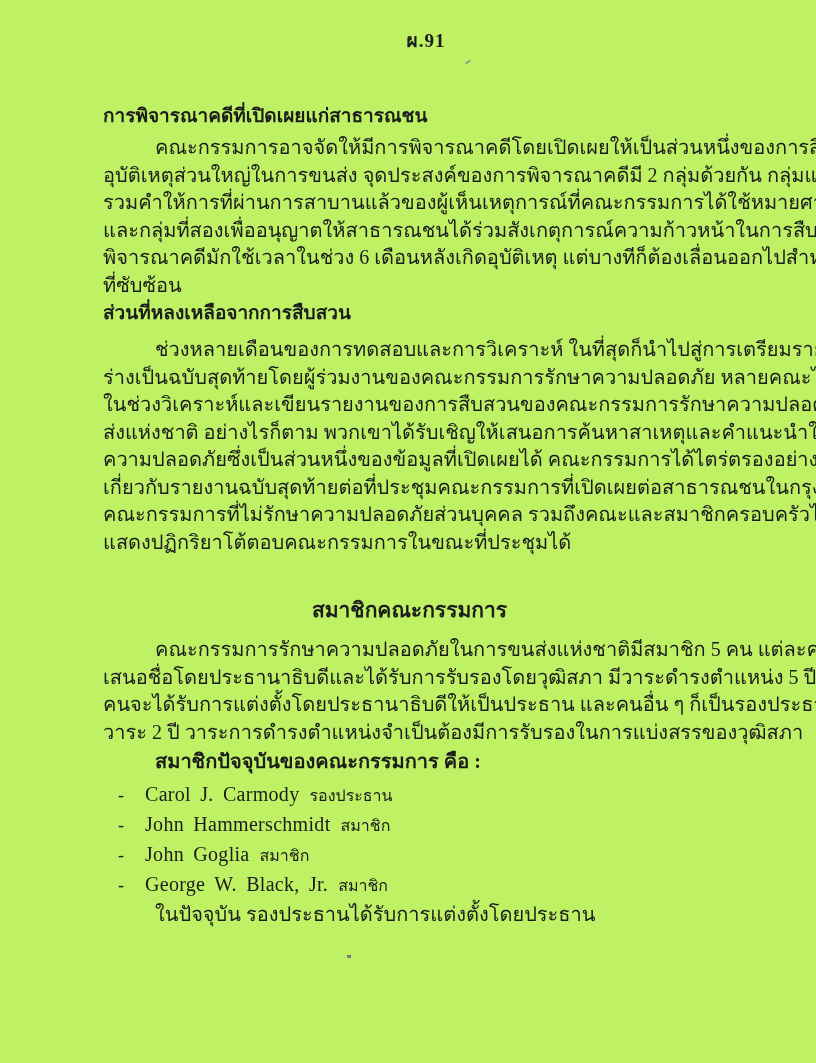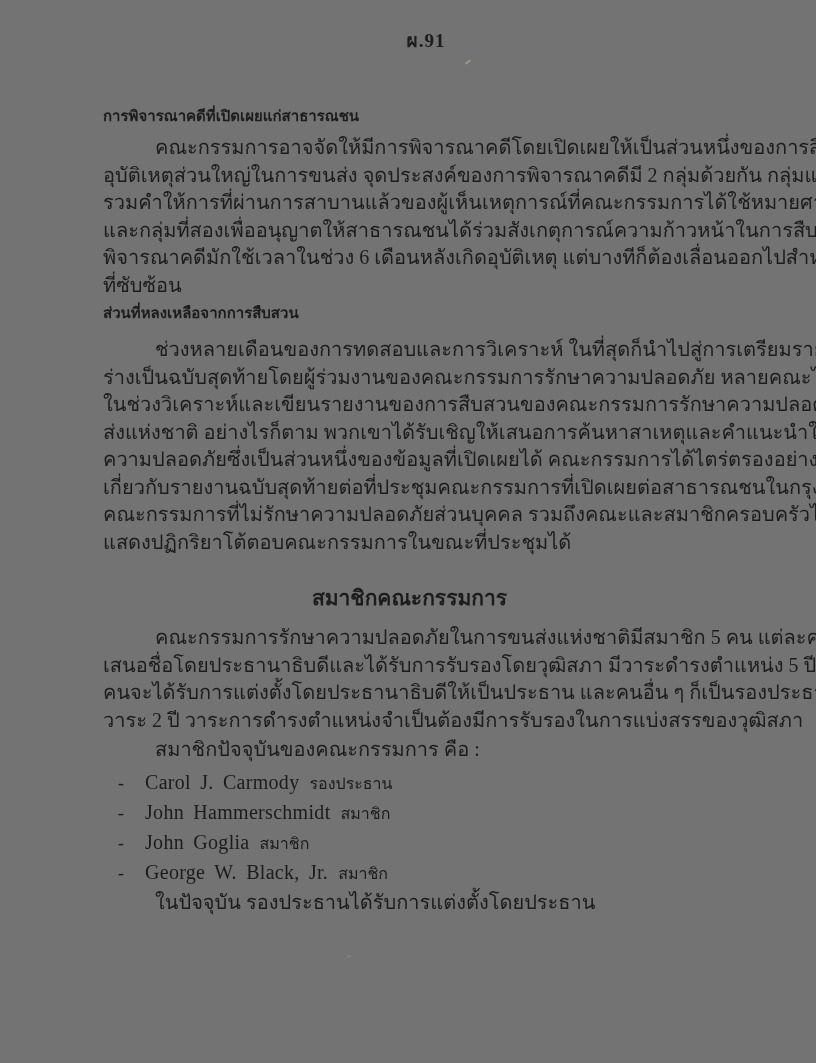--- a/index.html
+++ b/index.html
@@ -5,63 +5,63 @@
   html, body {
     margin: 0;
     padding: 0;
     background: #e9e9e7;
   }
   .page {
     position: relative;
     width: 816px;
     height: 1063px;
     margin: 0 auto;
-    background: #737373;
+    background: #bef264;
     color: #1c1c1c;
     font-family: "Liberation Serif", "DejaVu Serif", serif;
     overflow: hidden;
     box-sizing: border-box;
   }
   .page-number {
     padding-top: 25px;
     text-align: center;
     font-size: 19px;
     font-weight: bold;
     letter-spacing: 1px;
     transform: translateX(18px);
   }
   .content {
     padding: 0 100px 0 103px;
   }
   .heading {
     margin: 0;
-    font-size: 15px;
+    font-size: 19px;
     font-weight: bold;
     line-height: 28px;
   }
   .heading-1 { margin-top: 47px; }
   .heading-2 { margin-top: 0px; }
   .heading-centered {
-    margin-top: 28px;
+    margin-top: 40px;
     text-align: center;
     font-size: 21px;
   }
   .para {
     margin: 0;
   }
   .para-1 { margin-top: 4px; }
   .para-2 { margin-top: 9px; }
   .para-3 { margin-top: 12px; }
   .line {
     font-size: 20px;
     line-height: 27.5px;
     white-space: nowrap;
   }
   .indent { padding-left: 52px; }
-  .intro-line { margin-top: 2px; }
+  .intro-line { margin-top: 2px; font-weight: bold; }
   .member-list {
     list-style: none;
     margin: 5px 0 0 0;
     padding: 0;
   }
   .member-item {
     display: flex;
     align-items: baseline;
     height: 30px;
     font-size: 18px;

